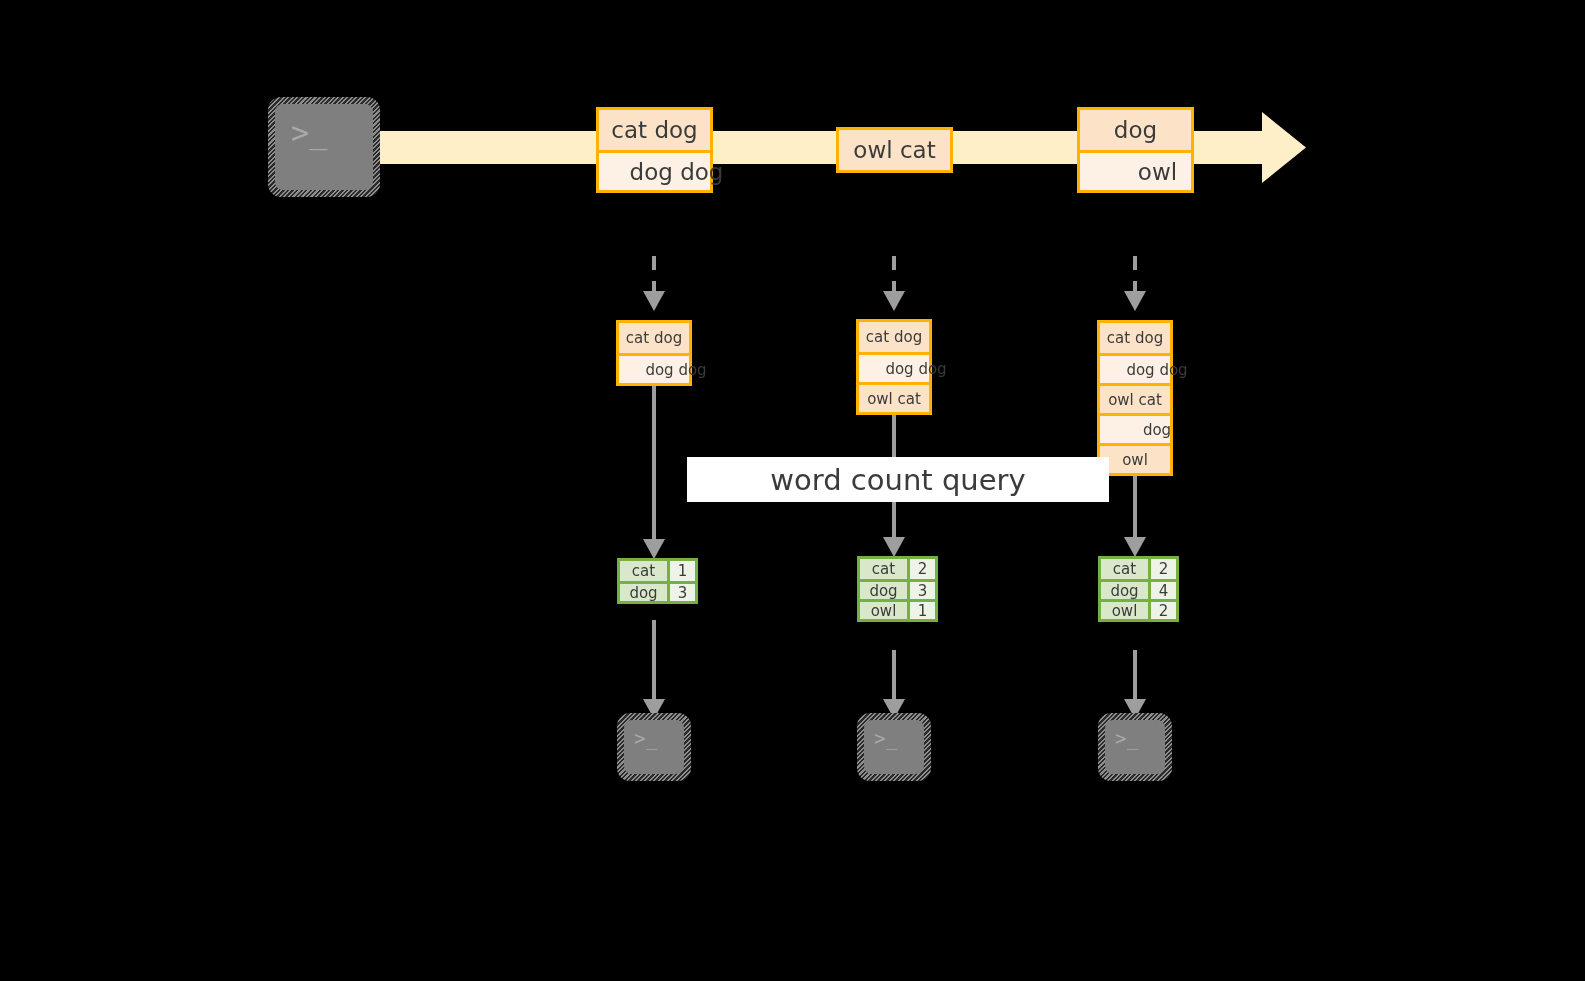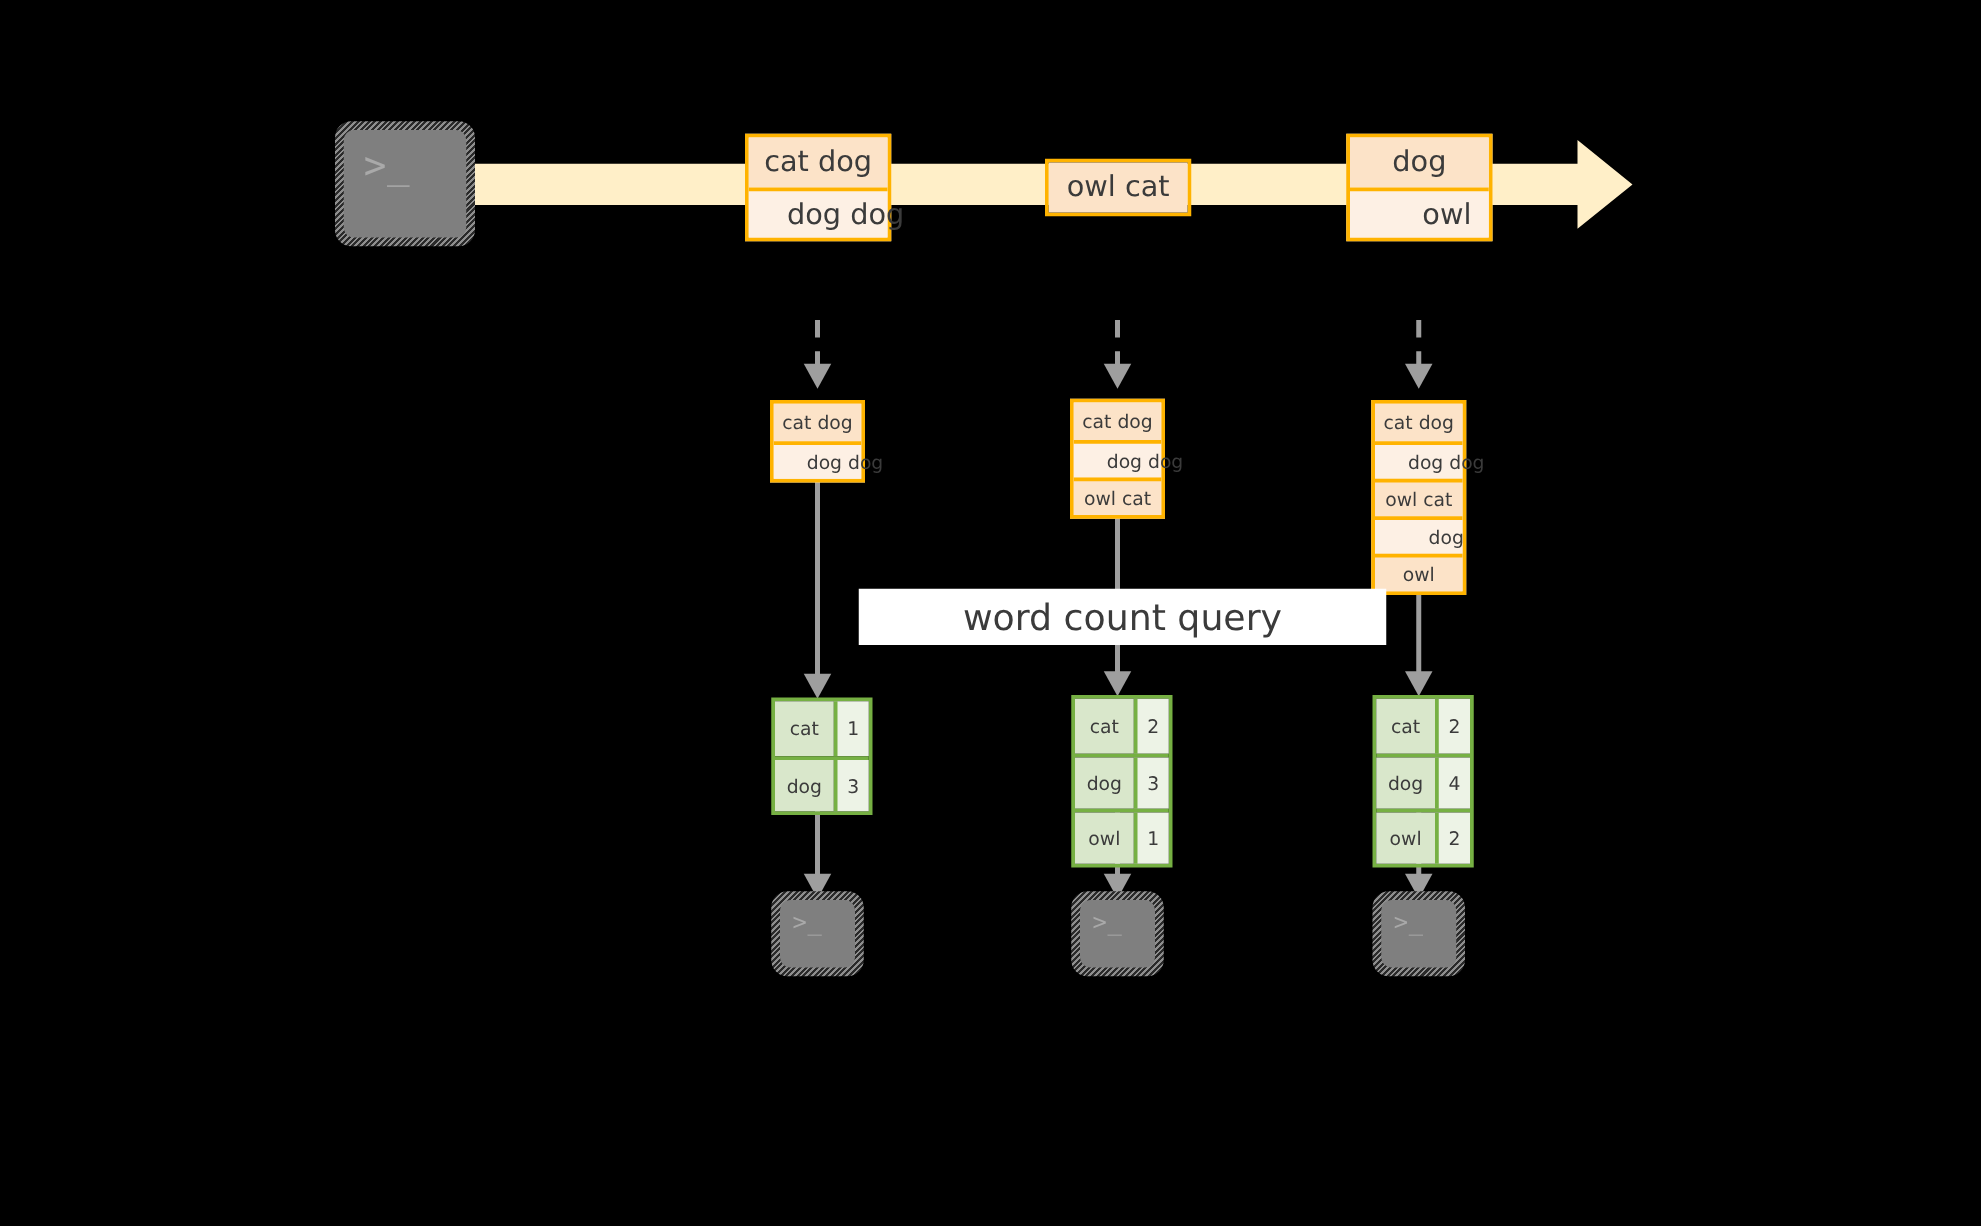--- a/index.html
+++ b/index.html
@@ -102,21 +102,21 @@
   .cnttable {
     position: absolute;
     border: 3px solid #76B043;
     box-sizing: border-box;
     z-index: 6;
     display: flex;
     flex-direction: column;
   }
   .cnttable .row {
     display: flex;
-    height: 44px;
+    height: 20px;
     box-sizing: border-box;
   }
   .cnttable .row + .row { border-top: 3px solid #76B043; }
   .cnttable .k, .cnttable .v {
     box-sizing: border-box;
     display: flex;
     align-items: center;
     justify-content: center;
     font-size: 15px;
     color: #3b3b3b;
@@ -211,21 +211,21 @@
   </div>
 
   <div class="recbox box-mid" style="left:1097px; top:320px;">
     <div class="cell shade-a">cat dog</div>
     <div class="cell shade-b">dog dog</div>
     <div class="cell shade-a">owl cat</div>
     <div class="cell shade-b">dog</div>
     <div class="cell shade-a">owl</div>
   </div>
 
-  <div class="querylabel" style="left:687px; top:457px; width:422px; height:45px; font-size:29px;margin-top:14px;">word count query</div>
+  <div class="querylabel" style="left:687px; top:457px; width:422px; height:45px; font-size:29px;">word count query</div>
 
   <div class="cnttable" style="left:617px; top:558px;">
     <div class="row">
       <div class="k">cat</div>
       <div class="v">1</div>
     </div>
     <div class="row">
       <div class="k">dog</div>
       <div class="v">3</div>
     </div>

